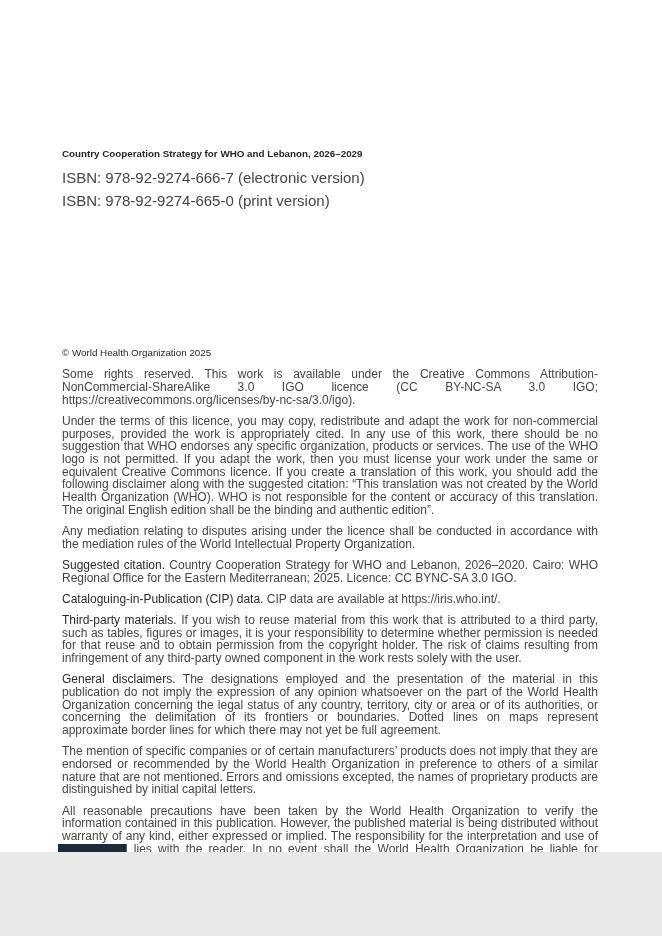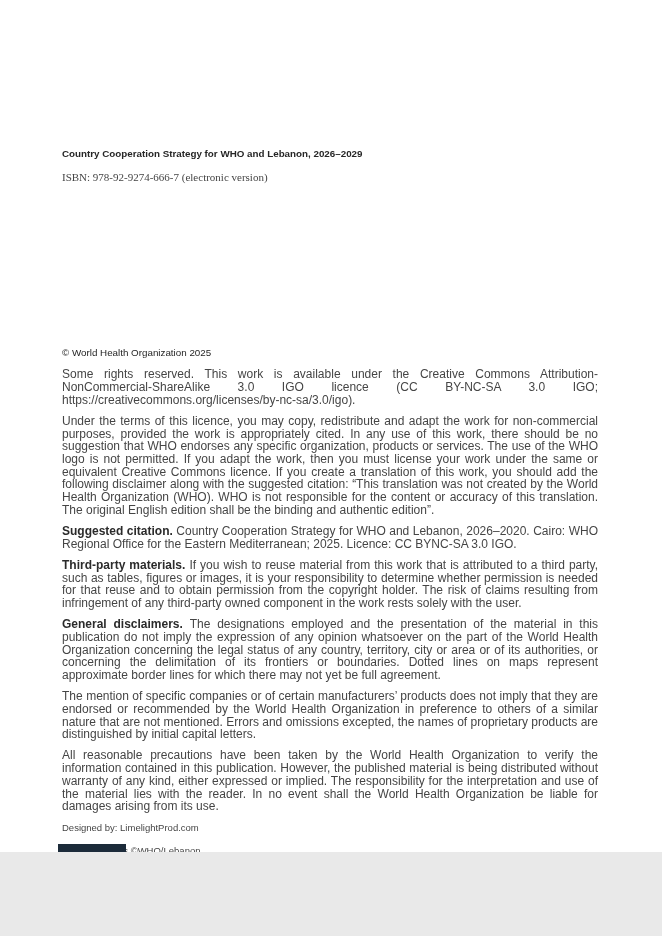--- a/index.html
+++ b/index.html
@@ -23,25 +23,24 @@
     width: 536px;
   }
   .top-block .doc-title {
     font-weight: bold;
     color: #262626;
     font-size: 9.8px;
     line-height: 13px;
     margin: 0 0 10.5px 0;
   }
   .top-block .isbn-line {
-    font-size: 11px;
+    font-size: 15px;
     line-height: 13px;
     margin: 0 0 10.5px 0;
     color: #454545;
-    font-family: Liberation Serif, serif;
   }
   .main-block {
     position: absolute;
     left: 62px;
     top: 347px;
     width: 536px;
   }
   .copyright-heading {
     font-weight: normal;
     color: #262626;
@@ -52,21 +51,21 @@
   .para {
     font-size: 12px;
     line-height: 12.7px;
     margin: 0 0 8.5px 0;
     text-align: justify;
     hyphens: auto;
     -webkit-hyphens: auto;
     color: #454545;
   }
   .para-lead {
-    font-weight: bold;
+    font-weight: normal;
     color: #2b2b2b;
     margin-top: 31px;
   }
   .para-lead:not(:empty)::after {
     content: " ";
   }
   .credit-line {
     font-size: 9.5px;
     line-height: 12.7px;
     margin: 0 0 10.5px 0;
@@ -83,38 +82,45 @@
   }
 </style>
 </head>
 <body>
 
 <div class="page">
 
   <div class="top-block">
     <p class="doc-title">Country Cooperation Strategy for WHO and Lebanon, 2026–2029</p>
     <p class="isbn-line">ISBN: 978-92-9274-666-7 (electronic version)</p>
+    <p class="isbn-line">ISBN: 978-92-9274-665-0 (print version)</p>
   </div>
 
   <div class="main-block">
     <p class="copyright-heading">© World Health Organization 2025</p>
 
     <p class="para">
       <span class="para-lead"></span><span>Some rights reserved. This work is available under the Creative Commons Attribution-NonCommercial-ShareAlike 3.0 IGO licence (CC BY-NC-SA 3.0 IGO; https://creativecommons.org/licenses/by-nc-sa/3.0/igo).</span>
     </p>
 
     <p class="para">
       <span class="para-lead"></span><span>Under the terms of this licence, you may copy, redistribute and adapt the work for non-commercial purposes, provided the work is appropriately cited. In any use of this work, there should be no suggestion that WHO endorses any specific organization, products or services. The use of the WHO logo is not permitted. If you adapt the work, then you must license your work under the same or equivalent Creative Commons licence. If you create a translation of this work, you should add the following disclaimer along with the suggested citation: “This translation was not created by the World Health Organization (WHO). WHO is not responsible for the content or accuracy of this translation. The original English edition shall be the binding and authentic edition”.</span>
     </p>
 
+    <p class="para">
+      <span class="para-lead"></span><span>Any mediation relating to disputes arising under the licence shall be conducted in accordance with the mediation rules of the World Intellectual Property Organization.</span>
+    </p>
 
     <p class="para">
       <span class="para-lead">Suggested citation.</span><span>Country Cooperation Strategy for WHO and Lebanon, 2026–2020. Cairo: WHO Regional Office for the Eastern Mediterranean; 2025. Licence: CC BYNC-SA 3.0 IGO.</span>
     </p>
 
+    <p class="para">
+      <span class="para-lead">Cataloguing-in-Publication (CIP) data.</span><span>CIP data are available at https://iris.who.int/.</span>
+    </p>
 
 
     <p class="para">
       <span class="para-lead">Third-party materials.</span><span>If you wish to reuse material from this work that is attributed to a third party, such as tables, figures or images, it is your responsibility to determine whether permission is needed for that reuse and to obtain permission from the copyright holder. The risk of claims resulting from infringement of any third-party owned component in the work rests solely with the user.</span>
     </p>
 
     <p class="para">
       <span class="para-lead">General disclaimers.</span><span>The designations employed and the presentation of the material in this publication do not imply the expression of any opinion whatsoever on the part of the World Health Organization concerning the legal status of any country, territory, city or area or of its authorities, or concerning the delimitation of its frontiers or boundaries. Dotted lines on maps represent approximate border lines for which there may not yet be full agreement.</span>
     </p>
 

